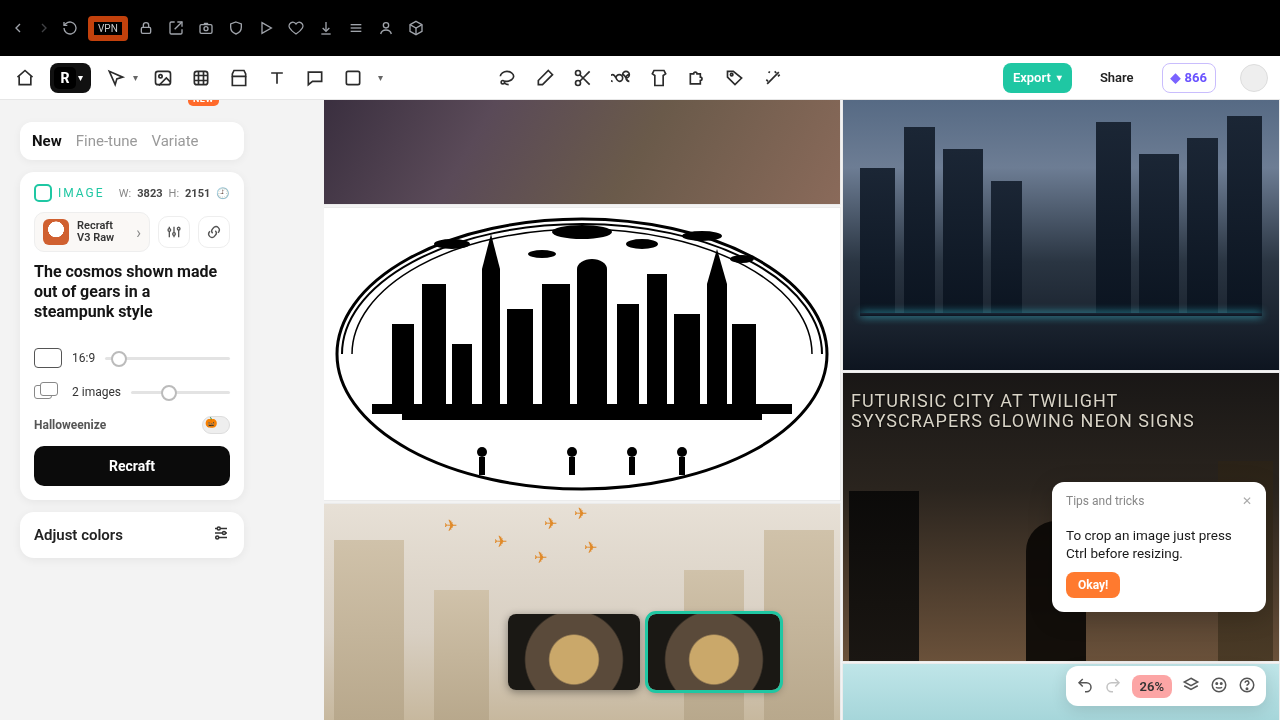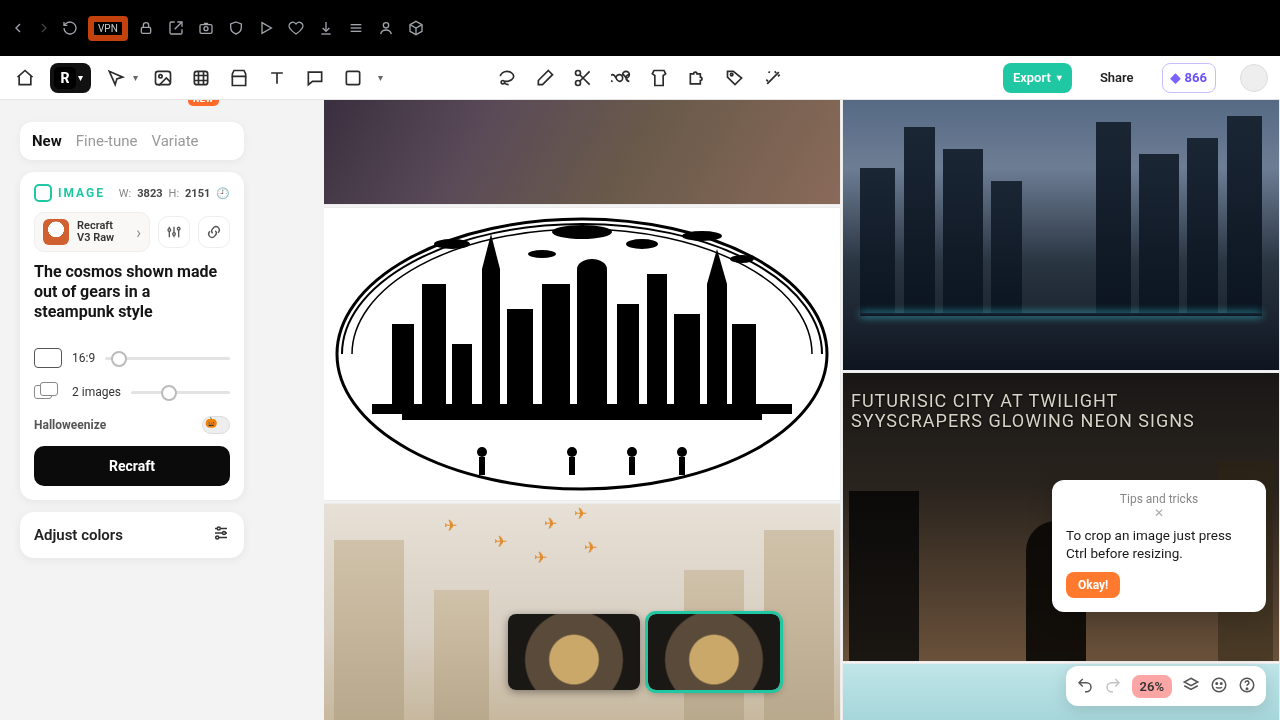--- a/index.html
+++ b/index.html
@@ -28,21 +28,21 @@
   .export-btn { background: #1fc7a3; color: #fff; border-radius: 8px; height: 30px; padding: 0 10px; display: flex; align-items: center; gap: 6px; font-weight: 600; font-size: 13px; }
   .share-btn { font-weight: 600; font-size: 13px; color: #222; padding: 0 4px; }
   .credits { display: flex; align-items: center; gap: 4px; border: 1px solid #c9bdfd; color: #6a53ff; font-weight: 700; font-size: 13px; border-radius: 8px; height: 30px; padding: 0 8px; }
   .avatar { width: 28px; height: 28px; border-radius: 50%; background: #eee; border: 1px solid #ddd; }
   
   .panel { position: absolute; left: 20px; top: 66px; width: 224px; z-index: 15; }
   .tabs { background: #fff; border-radius: 12px; display: flex; padding: 10px 12px; gap: 14px; font-size: 15px; color: #9a9a9a; box-shadow: 0 2px 8px rgba(0,0,0,.05); margin-bottom: 12px; }
   .tabs .active { color: #111; font-weight: 700; }
   .card { background: #fff; border-radius: 14px; box-shadow: 0 2px 10px rgba(0,0,0,.06); padding: 12px 14px 14px; margin-bottom: 12px; }
   .card .hdr { display: flex; align-items: center; justify-content: space-between; margin-bottom: 10px; }
-  .hdr-left { display: flex; align-items: center; gap: 6px; color: #1fc7a3; font-weight: 700; letter-spacing: 2px; font-size: 12px; }
+  .hdr-left { display: flex; align-items: center; gap: 6px; color: #1fc7a3; font-weight: 400; letter-spacing: 2px; font-size: 12px; }
   .hdr-left .sq { width: 18px; height: 18px; border: 2px solid #1fc7a3; border-radius: 5px; }
   .dims { color: #888; font-size: 11px; display: flex; gap: 6px; align-items: center; }
   .model-row { display: flex; align-items: center; gap: 8px; margin-bottom: 10px; }
   .model-chip { display: flex; align-items: center; gap: 8px; background: #faf8f6; border: 1px solid #eee; border-radius: 10px; padding: 6px 8px; flex: 1; }
   .panda { width: 26px; height: 26px; border-radius: 6px; background: radial-gradient(circle at 50% 40%, #fff 38%, #d06030 40%); }
   .model-text { font-size: 11px; line-height: 12px; color: #333; font-weight: 600; }
   .model-text span { display: block; }
   .mini { width: 32px; height: 32px; border: 1px solid #eee; border-radius: 10px; display: flex; align-items: center; justify-content: center; }
   .prompt { font-size: 16px; font-weight: 700; color: #151515; line-height: 1.25; min-height: 72px; }
   .ctrl-row { display: flex; align-items: center; gap: 10px; margin-top: 14px; font-size: 12px; color: #333; }
@@ -68,21 +68,21 @@
   .t5 .cap { position: absolute; left: 8px; top: 18px; color: #d8d3c6; font-family: Impact, "Arial Black", sans-serif; letter-spacing: 1px; font-size: 18px; line-height: 20px; text-shadow: 0 1px 2px #000; }
   .t6 { left: 519px; top: 564px; width: 436px; height: 56px; background: linear-gradient(180deg, #bfe5e8, #a6d6da); }
   
   .thumbs { position: absolute; left: 184px; top: 514px; display: flex; gap: 8px; }
   .thumb { width: 132px; height: 76px; border-radius: 8px; background: radial-gradient(circle at 50% 60%, #caa86a 0 30%, #5a4a3a 32% 60%, #1a1814 62% 100%); box-shadow: 0 2px 8px rgba(0,0,0,.4); }
   .thumb.sel { outline: 3px solid #1fc7a3; }
   
   .bld { position: absolute; bottom: 0; background: linear-gradient(180deg, #d0c2aa, #b8a88c); }
   
   .tips { position: absolute; right: 14px; bottom: 108px; width: 214px; background: #fff; border-radius: 12px; box-shadow: 0 6px 24px rgba(0,0,0,.18); padding: 12px 14px 14px; z-index: 30; }
-  .tips .t-h { font-size: 12px; color: #888; margin-bottom: 6px; display: flex; justify-content: space-between; align-items: center; flex-direction: column; }
+  .tips .t-h { font-size: 12px; color: #888; margin-bottom: 18px; display: flex; justify-content: space-between; align-items: flex-end; }
   .tips .t-b { font-size: 13.5px; color: #1a1a1a; line-height: 1.35; margin-bottom: 10px; }
   .okay { background: #ff7a2f; color: #fff; border: none; border-radius: 8px; padding: 6px 12px; font-weight: 700; font-size: 12px; }
   
   .br-ctrls { position: absolute; right: 14px; bottom: 14px; background: #fff; border-radius: 12px; box-shadow: 0 4px 16px rgba(0,0,0,.12); height: 40px; display: flex; align-items: center; gap: 10px; padding: 0 10px; font-size: 13px; font-weight: 600; color: #333; z-index: 30; }
   .zoom { background: #fca5a5; border-radius: 8px; padding: 4px 8px; }
   .neon { position:absolute; left:4%; bottom:22%; width:92%; height:3px; background:linear-gradient(90deg,#45e0ff,#2aa8ff00); box-shadow:0 0 8px #46e6ff; border-radius:2px;}
   .skyline div{position:absolute;bottom:20%;background:linear-gradient(180deg,#1b2635,#0b1420);} 
 </style>
 </head>
 <body>

